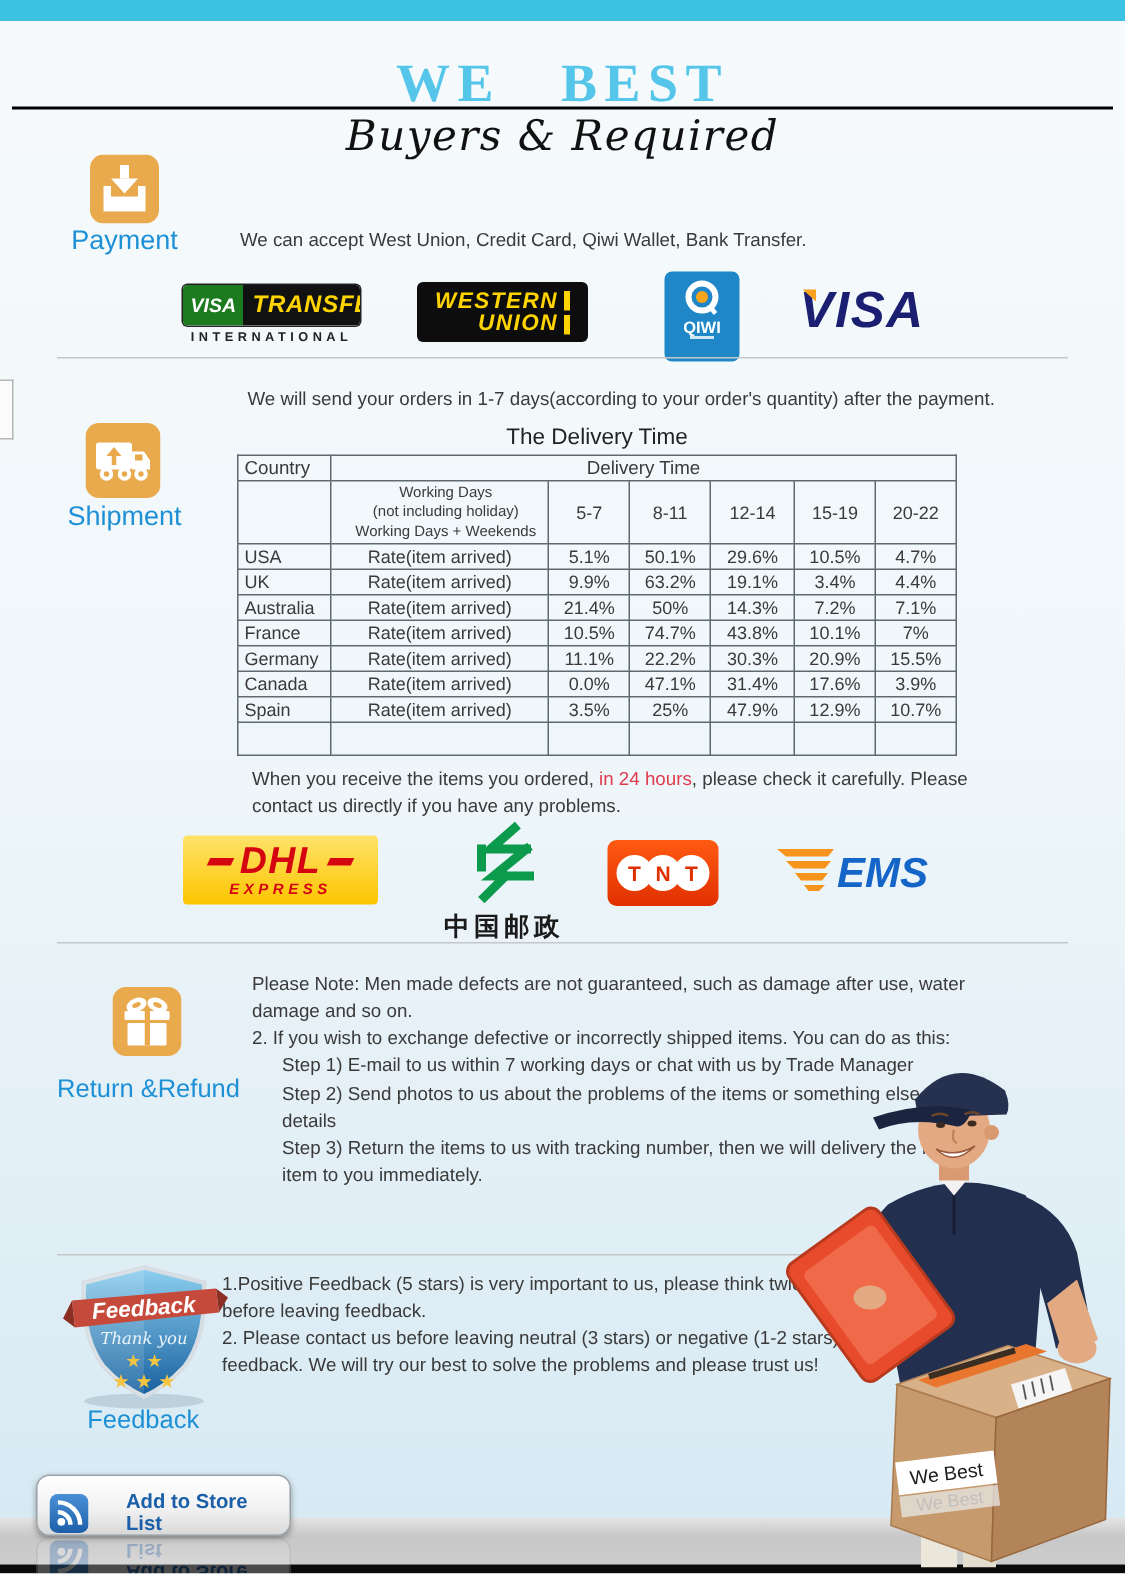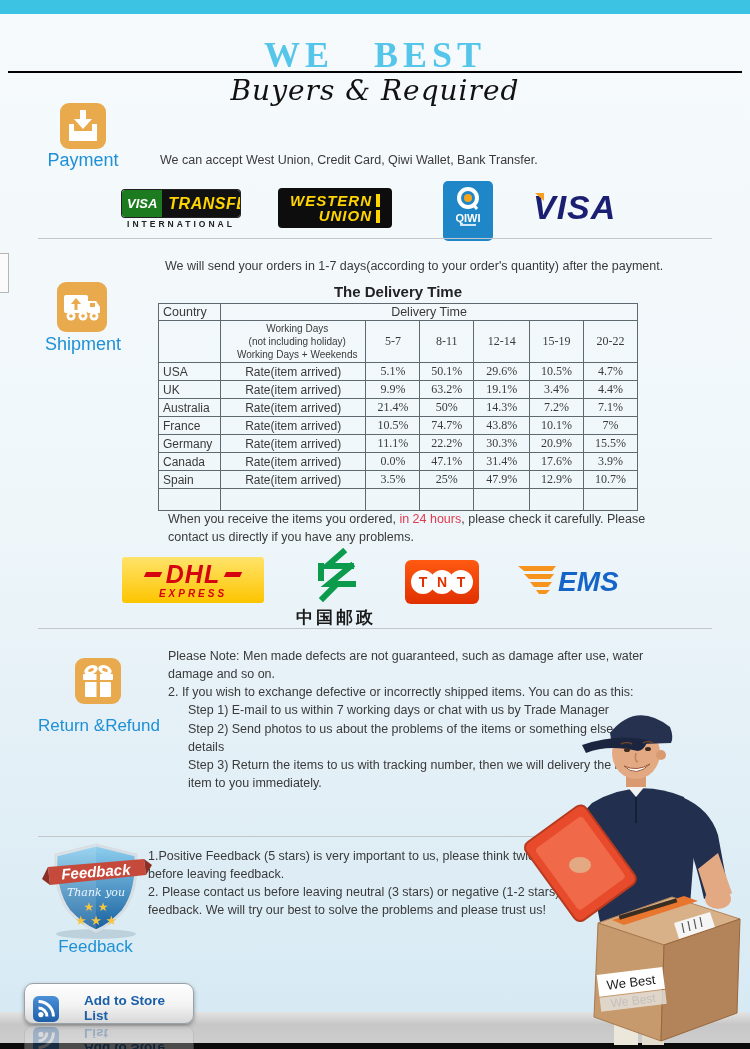--- a/index.html
+++ b/index.html
@@ -40,34 +40,34 @@
              display:flex; align-items:center; justify-content:center; gap:4px; }
   .wu-lines { text-align:right; color:#ffd400; font-weight:bold; font-size:15px; line-height:1.0; letter-spacing:1px; font-style:italic; }
   .wu-bars { display:flex; flex-direction:column; gap:3px; }
   .wu-bars span { display:block; width:4px; height:13px; background:#ffd400; }
   #qiwi-logo { left:443px; top:181px; width:50px; height:60px; background:#1f87c8; border-radius:5px; }
   #visa-logo { left:533px; top:188px; font-size:34px; font-weight:bold; font-style:italic;
                color:#1a1f71; letter-spacing:1px; font-family:Liberation Sans, sans-serif; }
   #visa-logo::before { content:""; position:absolute; left:2px; top:5px; border-left:9px solid transparent;
                border-top:8px solid #f7a021; }
   
-  #dt-title { left:158px; top:283px; width:480px; text-align:center; font-weight:bold; font-size:15px; color:#222; }
+  #dt-title { left:158px; top:283px; width:480px; text-align:center; font-weight:normal; font-size:15px; color:#222; }
   #dtable { left:158px; top:303px; width:480px; border-collapse:collapse; }
   #dtable td, #dtable th { border:1px solid #5f6a70; color:#3a3a3a; font-weight:normal; font-size:12px; padding:1px 4px; }
   #dtable .c-country { text-align:left; }
   #dtable .c-rate { text-align:center; }
-  #dtable .c-val { text-align:center;font-family:Liberation Serif, serif; }
+  #dtable .c-val { text-align:center; }
   #dtable .hdr { font-size:12.5px; text-align:center; }
   #dtable .wdays { font-size:10px; line-height:1.3; text-align:center;padding-left:12px; }
   #dtable .spacer td { height:22px; }
   
   #note { left:168px; top:510px; width:490px; }
   .red { color:#e03a4e; }
   
-  #dhl-logo { left:122px; top:557px; width:142px; height:46px; border-radius:3px;
+  #dhl-logo { left:122px; top:557px; width:130px; height:46px; border-radius:3px;
               background:linear-gradient(180deg,#ffe36a,#fdc500);
               display:flex; flex-direction:column; align-items:center; justify-content:center; }
   #dhl-main { display:flex; align-items:center; gap:5px; color:#d40511; font-weight:bold; font-style:italic; font-size:25px; letter-spacing:1px; line-height:1; }
   .dhl-dash { width:16px; height:5px; background:#d40511; transform:skewX(-25deg); }
   #dhl-sub { color:#d40511; font-style:italic; font-weight:bold; font-size:10px; letter-spacing:3px; margin-top:1px; }
   #cnpost { left:296px; top:548px; width:80px; text-align:center; }
   #cnpost-name { font-size:17px; font-weight:bold; color:#1a1a1a; letter-spacing:3px; margin-top:2px; }
   #tnt-logo { left:405px; top:560px; width:74px; height:44px; border-radius:6px;
               background:linear-gradient(180deg,#ff5a12,#e03000); display:flex; align-items:center; justify-content:center; }
   #ems-logo { left:516px; top:560px; }

